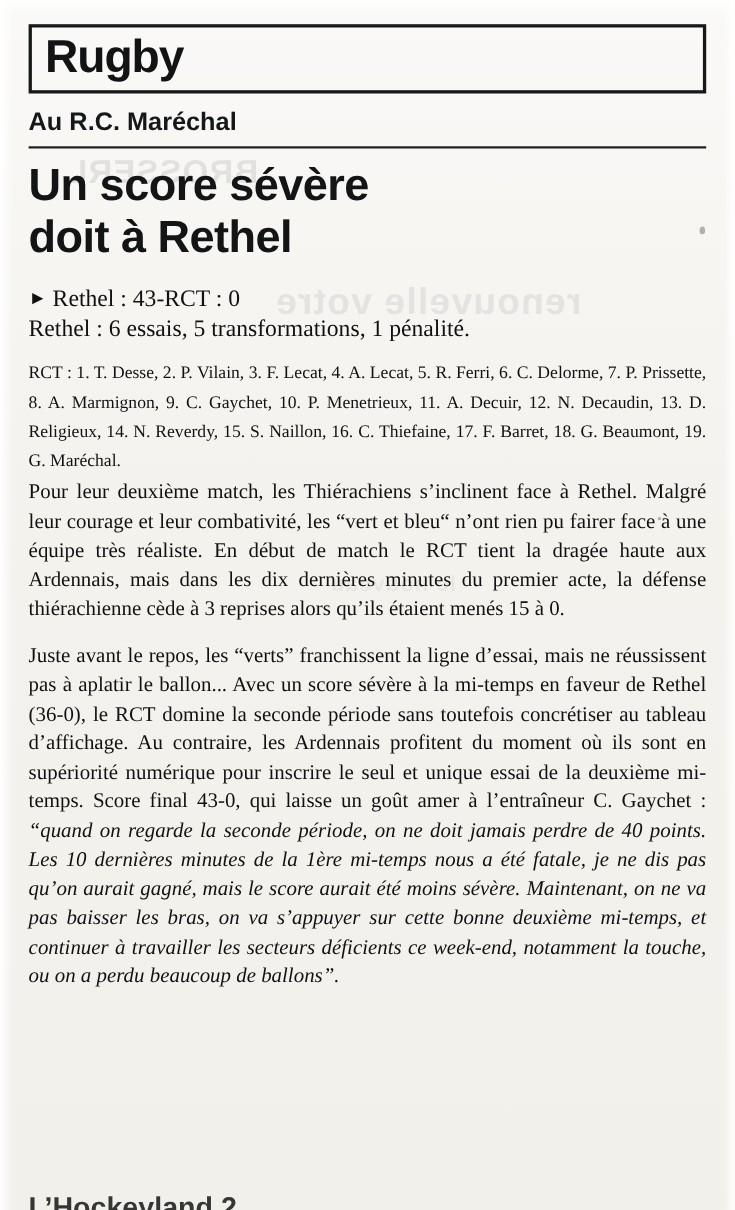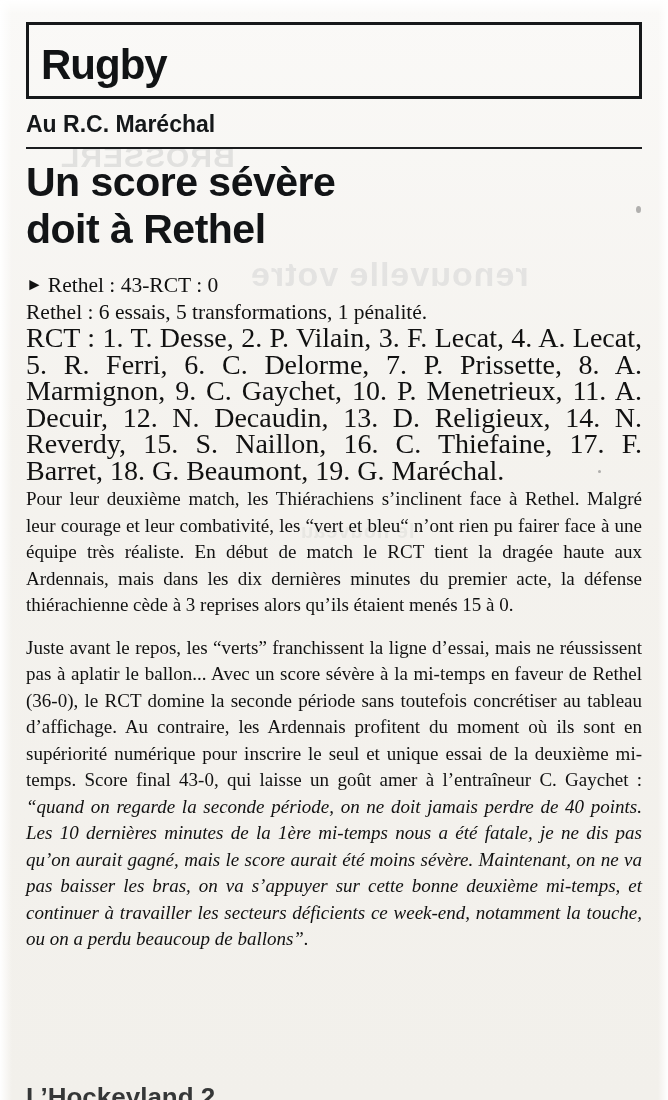--- a/index.html
+++ b/index.html
@@ -43,21 +43,21 @@
 
   .content {
     position: relative;
     padding: 22px 26px 0 26px;
     width: 616px;
   }
 
   
   .section-box {
     border: 3px solid #16181a;
-    padding: 16px 10px 7px 12px;
+    padding: 2px 10px 7px 12px;
     margin-bottom: 10px;
     background: transparent;
   }
   .section-title {
     font-family: "Liberation Sans", sans-serif;
     font-weight: bold;
     font-size: 42px;
     line-height: 48px;
     letter-spacing: -1px;
     color: #111315;
@@ -104,24 +104,24 @@
     font-size: 19px;
     line-height: 26.5px;
     text-align: justify;
     text-justify: inter-word;
     margin: 0;
     hyphens: auto;
   }
   p.body + p.body { margin-top: 16px; }
 
   .roster {
-    font-size: 28px;
+    font-size: 16px;
     line-height: 26.5px;
     text-align: justify;
-    margin: 0 0 2px 0;
+    margin: 16px 0 2px 0;
   }
 
   .quote {
     font-style: italic;
   }
 
   .bottom-cut {
     position: absolute;
     left: 26px;
     right: 26px;

